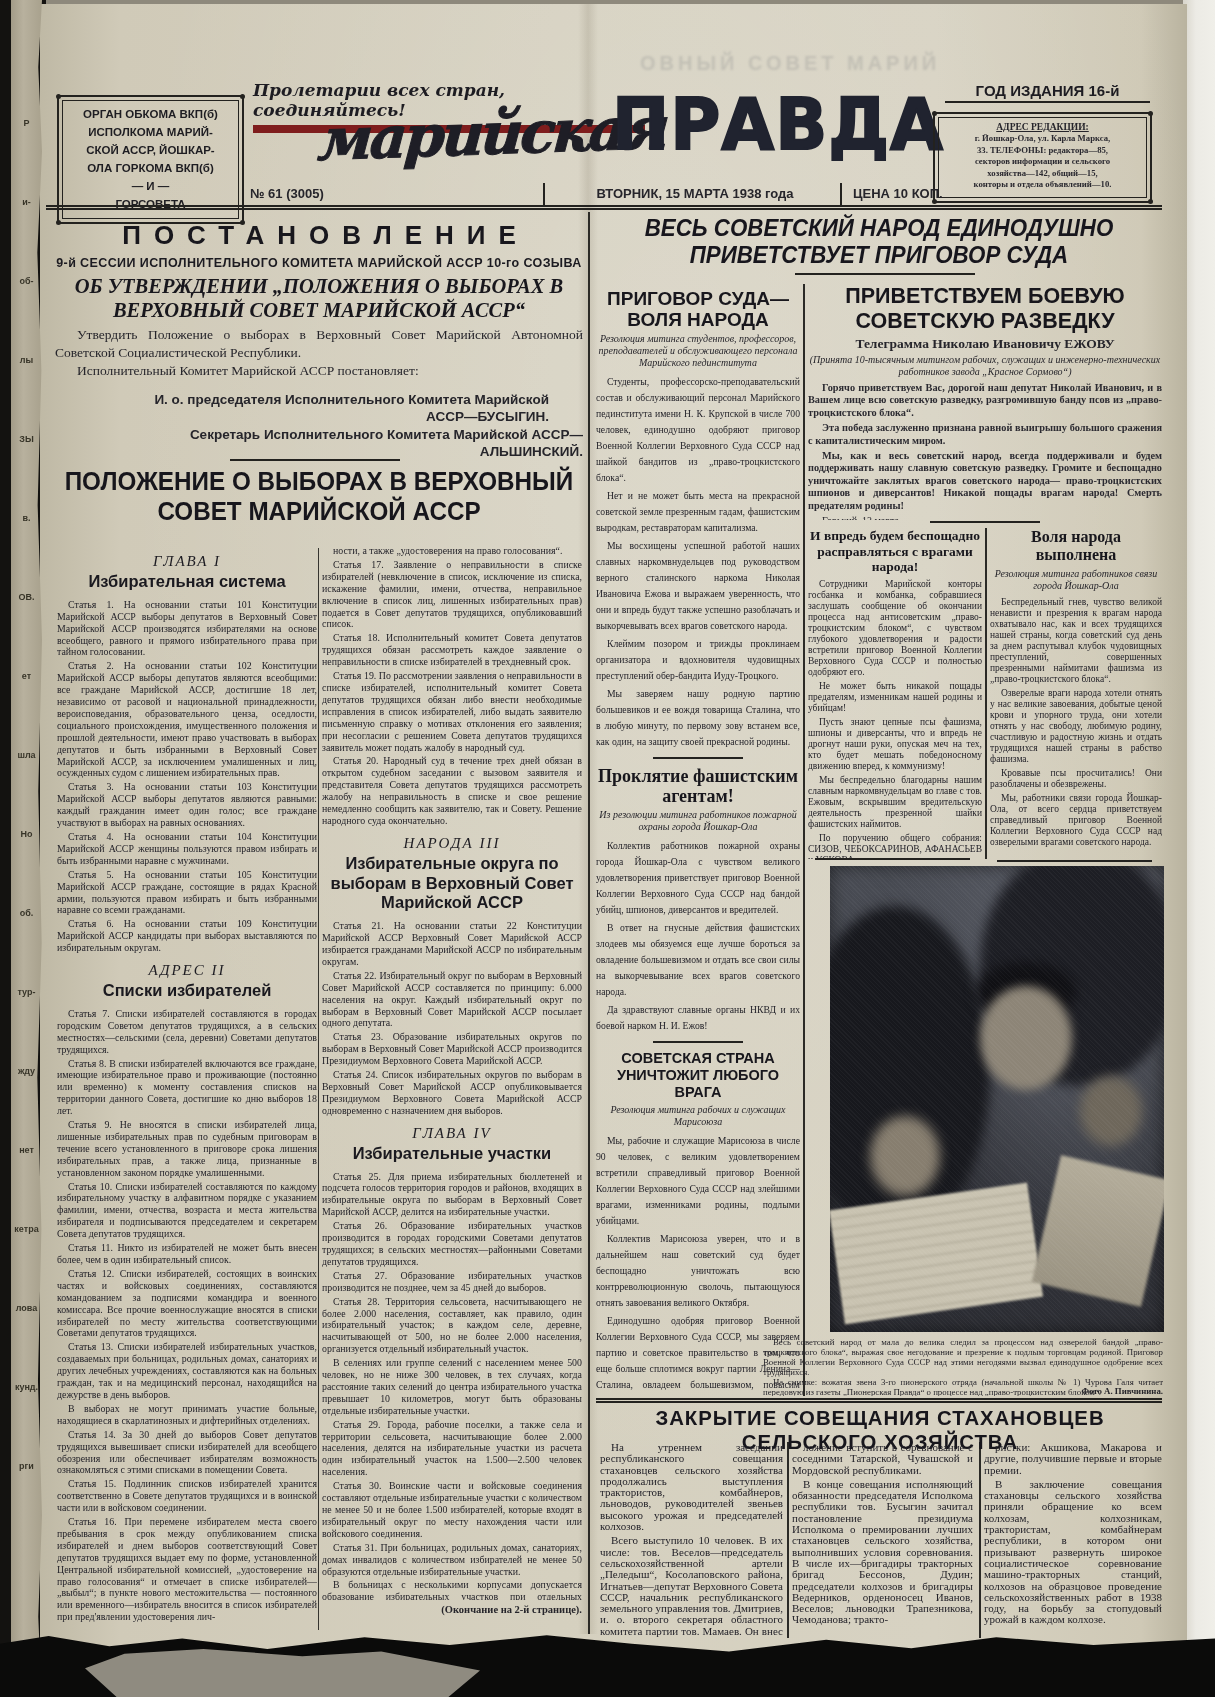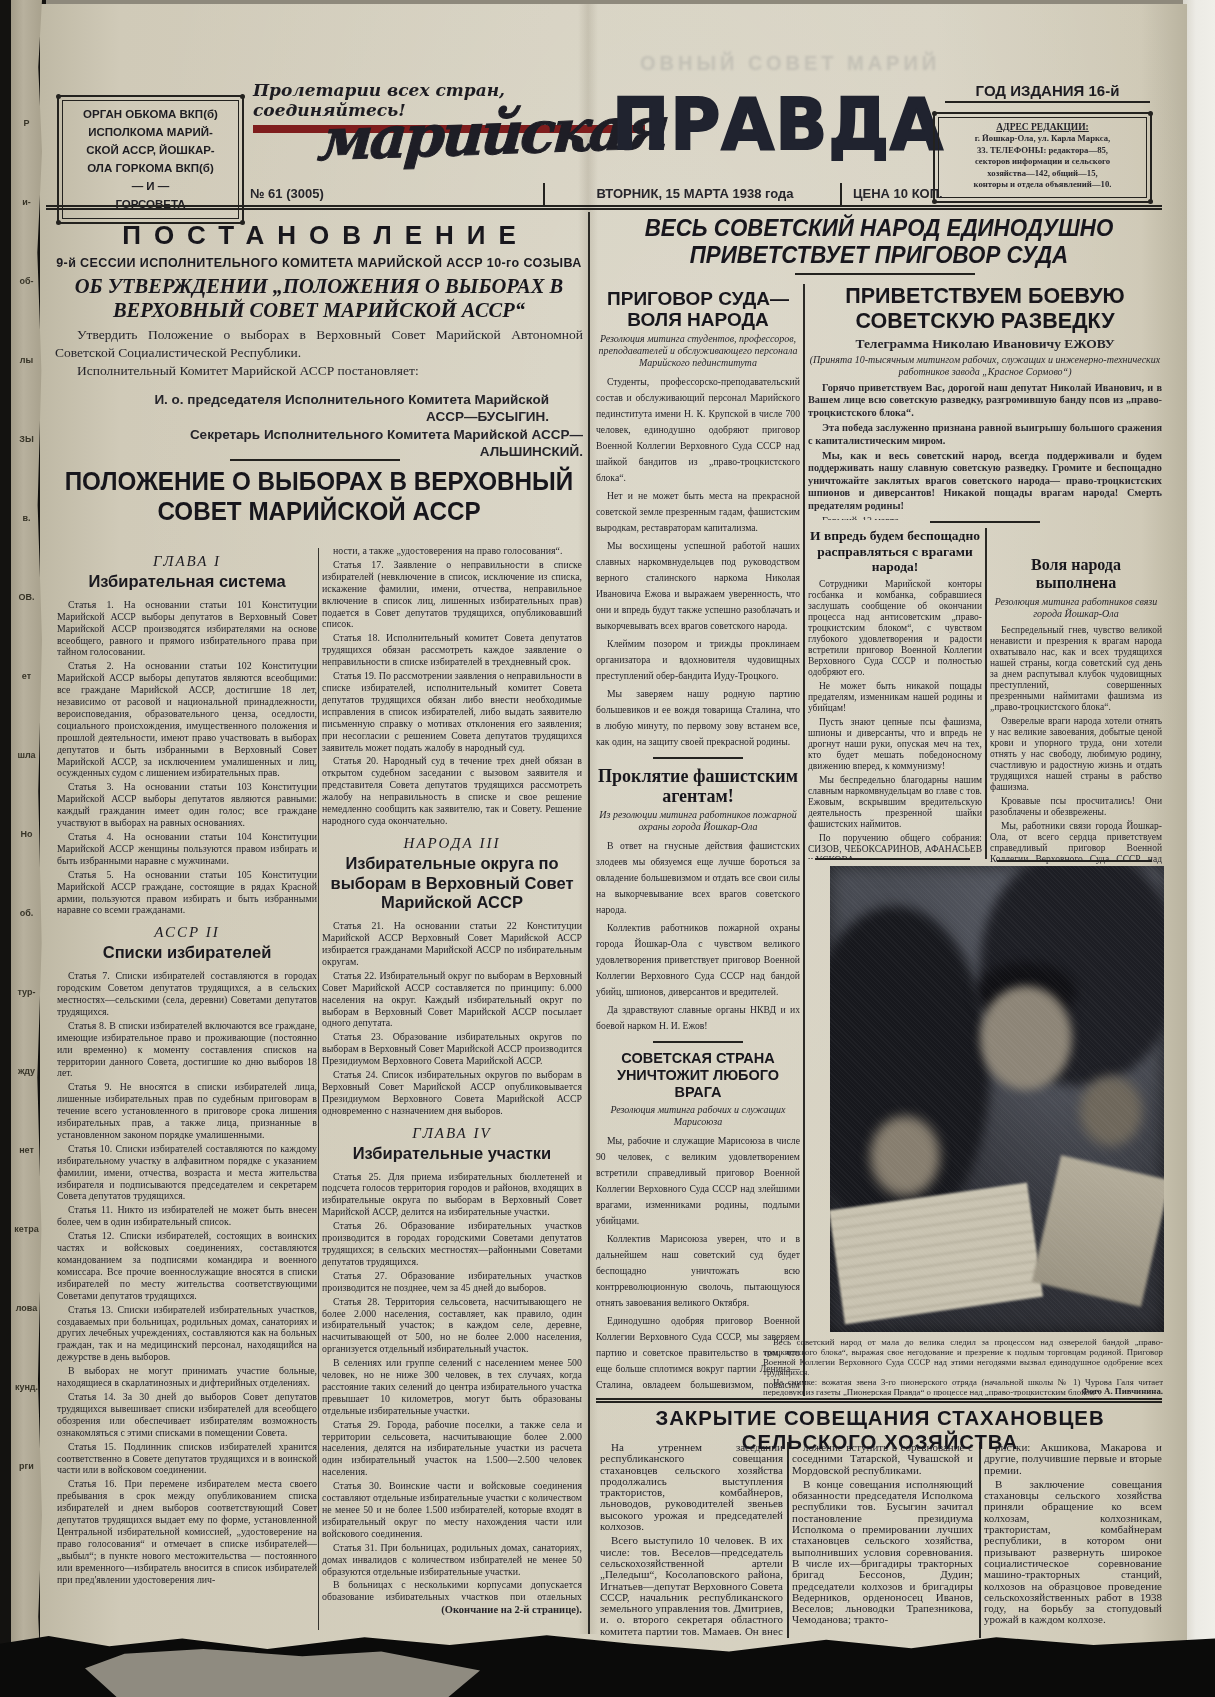--- a/index.html
+++ b/index.html
@@ -90,21 +90,21 @@
   .div34{left:803px;top:284px;height:1112px;}
   .col4main{left:808px;top:284px;width:354px;height:236px;}
   .col4main .t{margin:0 0 2px;text-align:center;font:bold 21.5px "Liberation Sans",sans-serif;line-height:25px;color:#17161c;}
   .col4main .s{margin:0 0 2px;text-align:center;font:bold 13.5px "Liberation Serif",serif;}
   .col4main .n{margin:0 0 4px;text-align:center;font:italic 10px "Liberation Serif",serif;line-height:12px;}
   .col4main .body-para{font-size:10.3px;line-height:12.4px;text-indent:14px;margin-bottom:3px;font-weight:bold;color:#2b2a31;}
   .dateline-p{margin:2px 0 0;font:10px "Liberation Serif",serif;text-indent:14px;}
   .rule-c4{left:930px;top:521px;width:110px;}
   .sub{top:528px;height:331px;}
   .sub-left{left:808px;width:174px;}
-  .sub-right{left:990px;width:172px;margin-top:28px;}
+  .sub-right{left:990px;width:172px;}
   .sub .body-para{font-size:9.5px;line-height:11px;margin-bottom:3px;}
   .sub-title{margin:0 0 4px;text-align:center;font:bold 13.5px "Liberation Serif",serif;line-height:15.5px;color:#18171d;}
   .sub-title.big{font-size:16px;line-height:18px;}
   .div-sub{left:985px;top:528px;height:331px;}
   .sq1{left:815px;top:858px;width:155px;}
   .sq2{left:997px;top:860px;width:155px;}
   
   .photo{left:830px;top:866px;width:334px;height:466px;overflow:hidden;background:
     radial-gradient(ellipse at 72% 18%,#5d6069,transparent 55%),
     radial-gradient(ellipse at 15% 80%,#2a2b31,transparent 60%),
@@ -234,22 +234,23 @@
 
 <div class="abs col col-a">
   <p class="ch-label">ГЛАВА I</p>
   <p class="ch-title">Избирательная система</p>
   <div>
       <p class="body-para">Статья 1. На основании статьи 101 Конституции Марийской АССР выборы депутатов в Верховный Совет Марийской АССР производятся избирателями на основе всеобщего, равного и прямого избирательного права при тайном голосовании.</p>
       <p class="body-para">Статья 2. На основании статьи 102 Конституции Марийской АССР выборы депутатов являются всеобщими: все граждане Марийской АССР, достигшие 18 лет, независимо от расовой и национальной принадлежности, вероисповедания, образовательного ценза, оседлости, социального происхождения, имущественного положения и прошлой деятельности, имеют право участвовать в выборах депутатов и быть избранными в Верховный Совет Марийской АССР, за исключением умалишенных и лиц, осужденных судом с лишением избирательных прав.</p>
       <p class="body-para">Статья 3. На основании статьи 103 Конституции Марийской АССР выборы депутатов являются равными: каждый гражданин имеет один голос; все граждане участвуют в выборах на равных основаниях.</p>
       <p class="body-para">Статья 4. На основании статьи 104 Конституции Марийской АССР женщины пользуются правом избирать и быть избранными наравне с мужчинами.</p>
       <p class="body-para">Статья 5. На основании статьи 105 Конституции Марийской АССР граждане, состоящие в рядах Красной армии, пользуются правом избирать и быть избранными наравне со всеми гражданами.</p>
-    </div>
-  <p class="ch-label">АССР II</p>
+      <p class="body-para">Статья 6. На основании статьи 109 Конституции Марийской АССР кандидаты при выборах выставляются по избирательным округам.</p>
+    </div>
+  <p class="ch-label">АДРЕС II</p>
   <p class="ch-title">Списки избирателей</p>
   <div>
       <p class="body-para">Статья 7. Списки избирателей составляются в городах городским Советом депутатов трудящихся, а в сельских местностях—сельскими (села, деревни) Советами депутатов трудящихся.</p>
       <p class="body-para">Статья 8. В списки избирателей включаются все граждане, имеющие избирательное право и проживающие (постоянно или временно) к моменту составления списков на территории данного Совета, достигшие ко дню выборов 18 лет.</p>
       <p class="body-para">Статья 9. Не вносятся в списки избирателей лица, лишенные избирательных прав по судебным приговорам в течение всего установленного в приговоре срока лишения избирательных прав, а также лица, признанные в установленном законом порядке умалишенными.</p>
       <p class="body-para">Статья 10. Списки избирателей составляются по каждому избирательному участку в алфавитном порядке с указанием фамилии, имени, отчества, возраста и места жительства избирателя и подписываются председателем и секретарем Совета депутатов трудящихся.</p>
       <p class="body-para">Статья 11. Никто из избирателей не может быть внесен более, чем в один избирательный список.</p>
       <p class="body-para">Статья 12. Списки избирателей, состоящих в воинских частях и войсковых соединениях, составляются командованием за подписями командира и военного комиссара. Все прочие военнослужащие вносятся в списки избирателей по месту жительства соответствующими Советами депутатов трудящихся.</p>
       <p class="body-para">Статья 13. Списки избирателей избирательных участков, создаваемых при больницах, родильных домах, санаториях и других лечебных учреждениях, составляются как на больных граждан, так и на медицинский персонал, находящийся на дежурстве в день выборов.</p>
       <p class="body-para">В выборах не могут принимать участие больные, находящиеся в скарлатинозных и дифтерийных отделениях.</p>
@@ -300,22 +301,22 @@
       <p class="body-para">Студенты, профессорско-преподавательский состав и обслуживающий персонал Марийского пединститута имени Н. К. Крупской в числе 700 человек, единодушно одобряют приговор Военной Коллегии Верховного Суда СССР над шайкой бандитов из „право-троцкистского блока“.</p>
       <p class="body-para">Нет и не может быть места на прекрасной советской земле презренным гадам, фашистским выродкам, реставраторам капитализма.</p>
       <p class="body-para">Мы восхищены успешной работой наших славных наркомвнудельцев под руководством верного сталинского наркома Николая Ивановича Ежова и выражаем уверенность, что они и впредь будут также успешно разоблачать и выкорчевывать всех врагов советского народа.</p>
       <p class="body-para">Клеймим позором и трижды проклинаем организатора и вдохновителя чудовищных преступлений обер-бандита Иуду-Троцкого.</p>
       <p class="body-para">Мы заверяем нашу родную партию большевиков и ее вождя товарища Сталина, что в любую минуту, по первому зову встанем все, как один, на защиту своей прекрасной родины.</p>
     </div>
   <div class="sep"></div>
   <p class="art-title-serif">Проклятие фашистским агентам!</p>
   <p class="art-sub">Из резолюции митинга работников пожарной охраны города Йошкар-Ола</p>
   <div>
+      <p class="body-para">Коллектив работников пожарной охраны города Йошкар-Ола с чувством великого удовлетворения приветствует приговор Военной Коллегии Верховного Суда СССР над бандой убийц, шпионов, диверсантов и вредителей.</p>
       <p class="body-para">В ответ на гнусные действия фашистских злодеев мы обязуемся еще лучше бороться за овладение большевизмом и отдать все свои силы на выкорчевывание всех врагов советского народа.</p>
-      <p class="body-para">Коллектив работников пожарной охраны города Йошкар-Ола с чувством великого удовлетворения приветствует приговор Военной Коллегии Верховного Суда СССР над бандой убийц, шпионов, диверсантов и вредителей.</p>
       <p class="body-para">Да здравствуют славные органы НКВД и их боевой нарком Н. И. Ежов!</p>
     </div>
   <div class="sep"></div>
   <p class="art-title-small">СОВЕТСКАЯ СТРАНА УНИЧТОЖИТ ЛЮБОГО ВРАГА</p>
   <p class="art-sub">Резолюция митинга рабочих и служащих Марисоюза</p>
   <div>
       <p class="body-para">Мы, рабочие и служащие Марисоюза в числе 90 человек, с великим удовлетворением встретили справедливый приговор Военной Коллегии Верховного Суда СССР над злейшими врагами, изменниками родины, подлыми убийцами.</p>
       <p class="body-para">Коллектив Марисоюза уверен, что и в дальнейшем наш советский суд будет беспощадно уничтожать всю контрреволюционную сволочь, пытающуюся отнять завоевания великого Октября.</p>
       <p class="body-para">Единодушно одобряя приговор Военной Коллегии Верховного Суда СССР, мы заверяем партию и советское правительство в том, что еще больше сплотимся вокруг партии Ленина—Сталина, овладеем большевизмом, повысим революционную бдительность и все наши силы отдадим на быстрейшую ликвидацию последствий вредительства.</p>
       <p class="body-para">Да здравствует славная советская разведка—НКВД и ее железный нарком тов. Ежов!</p>

